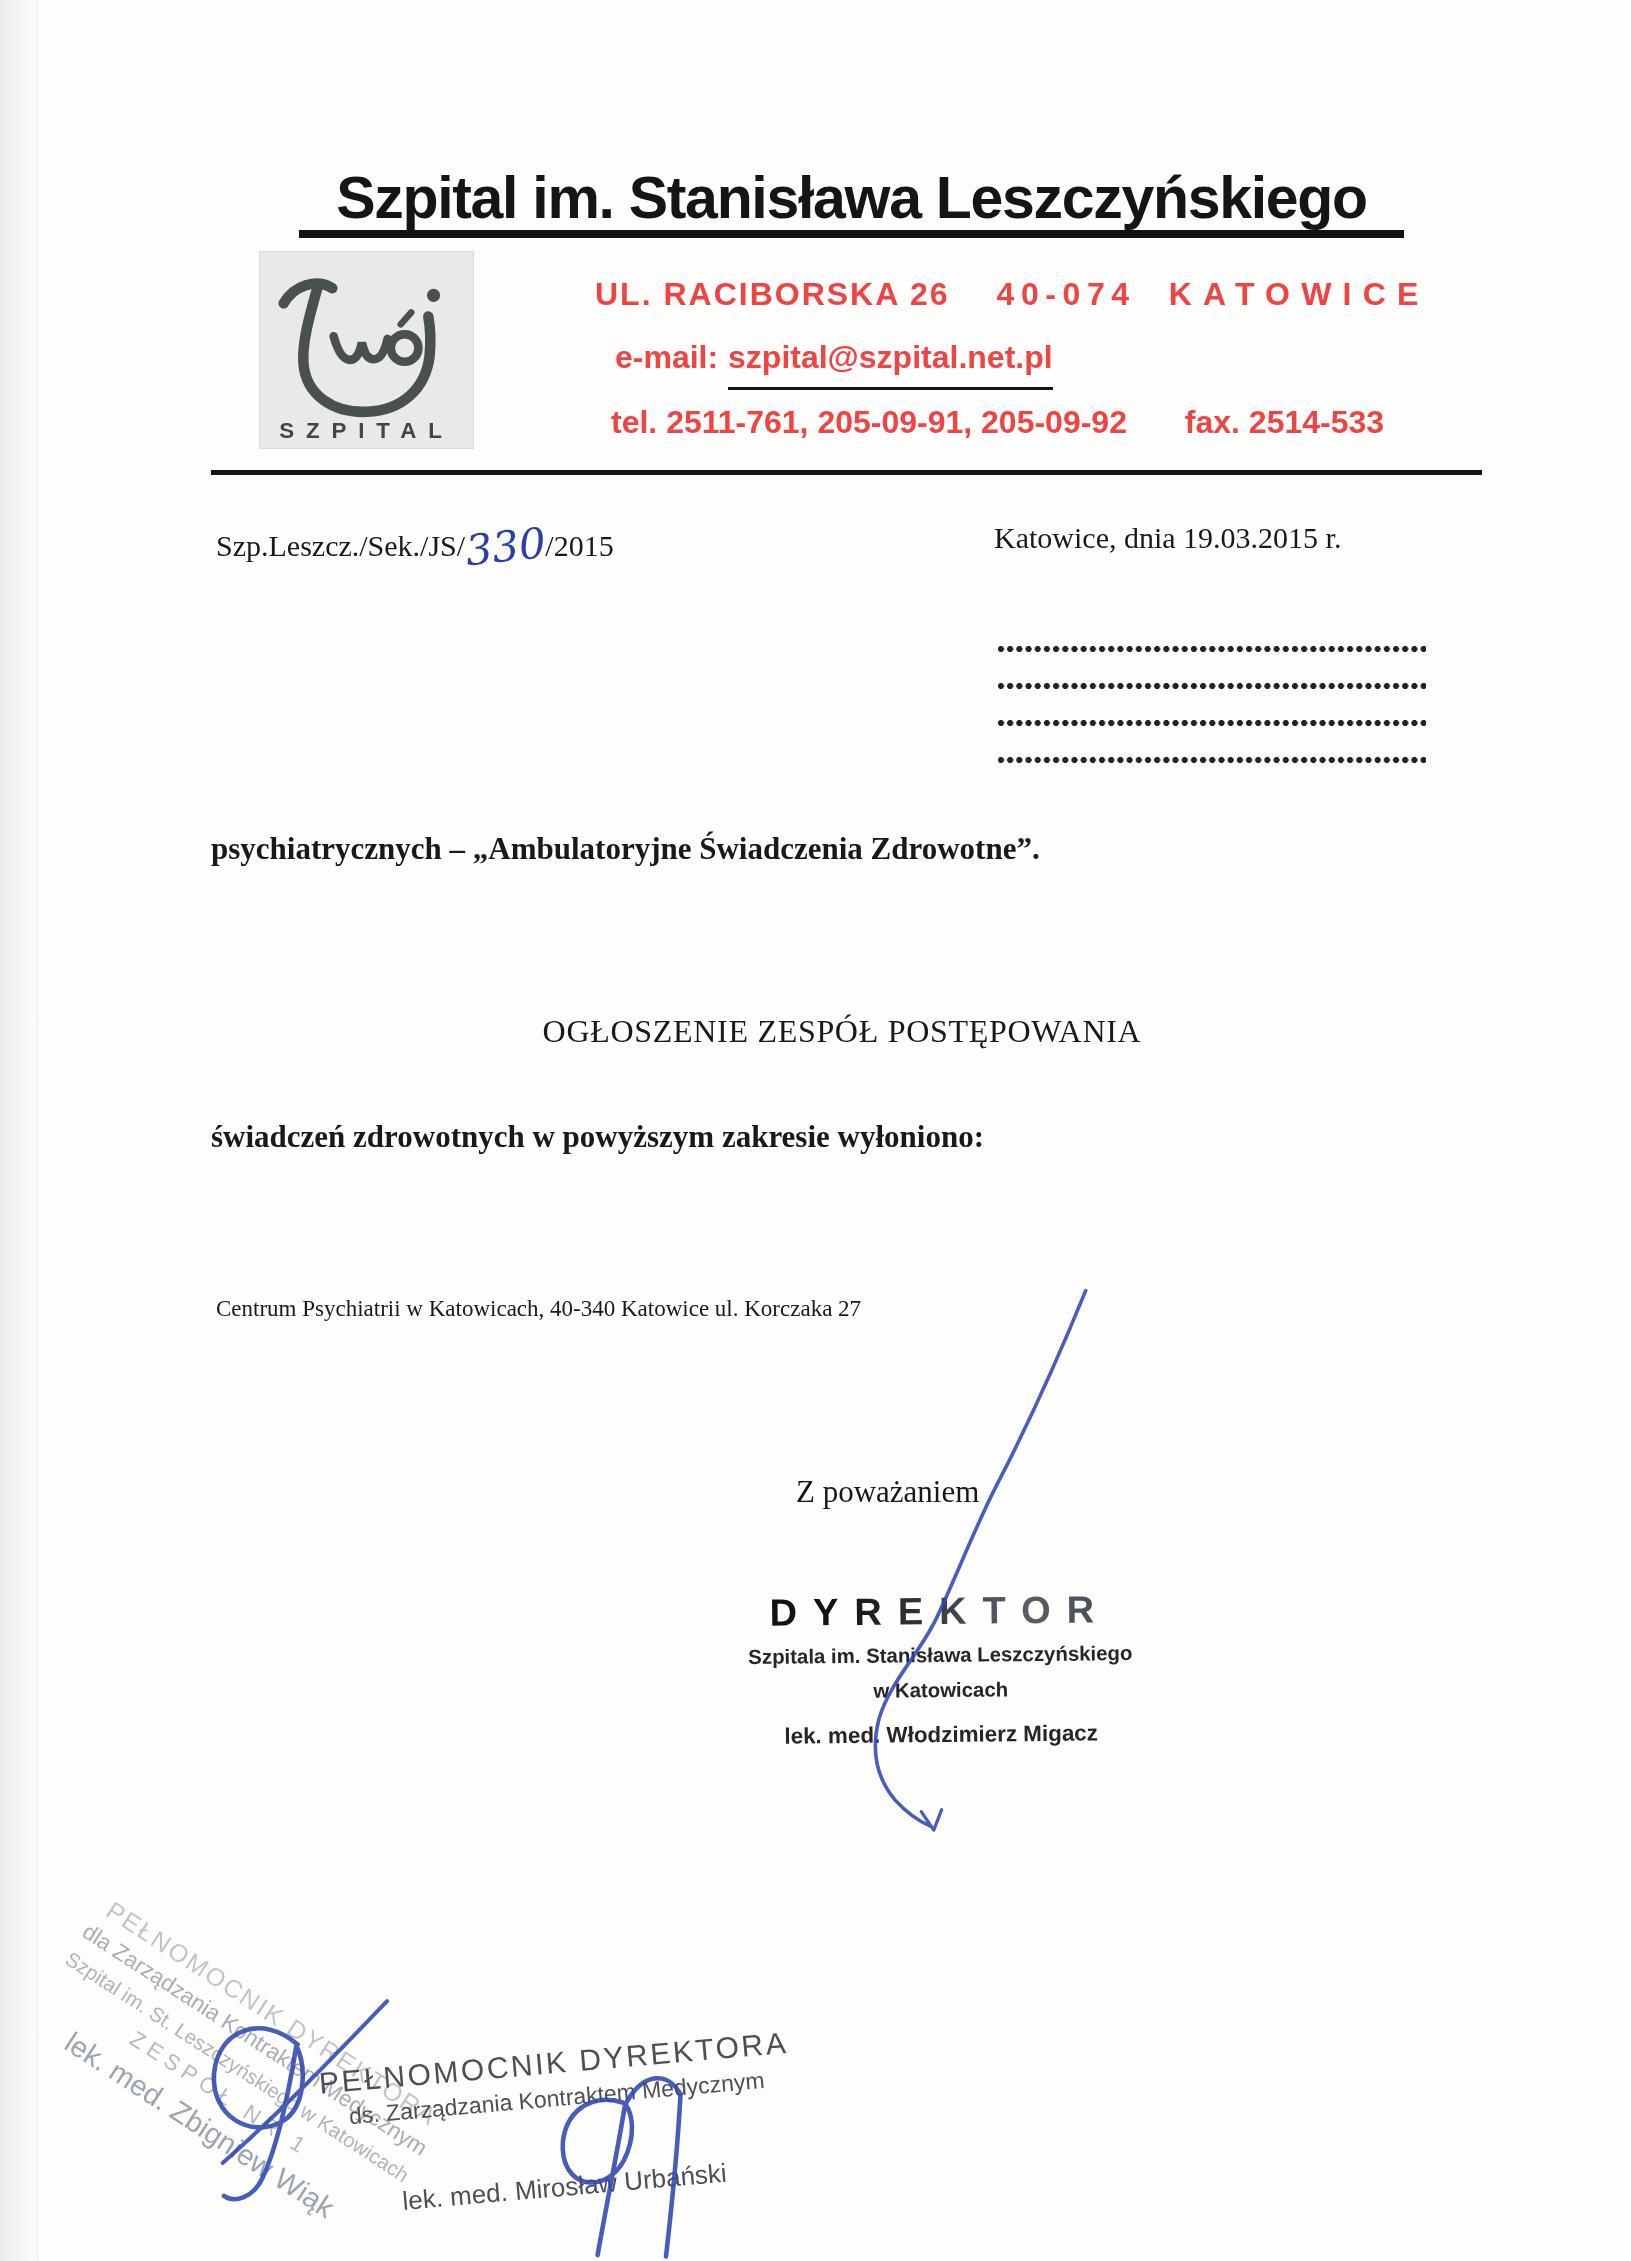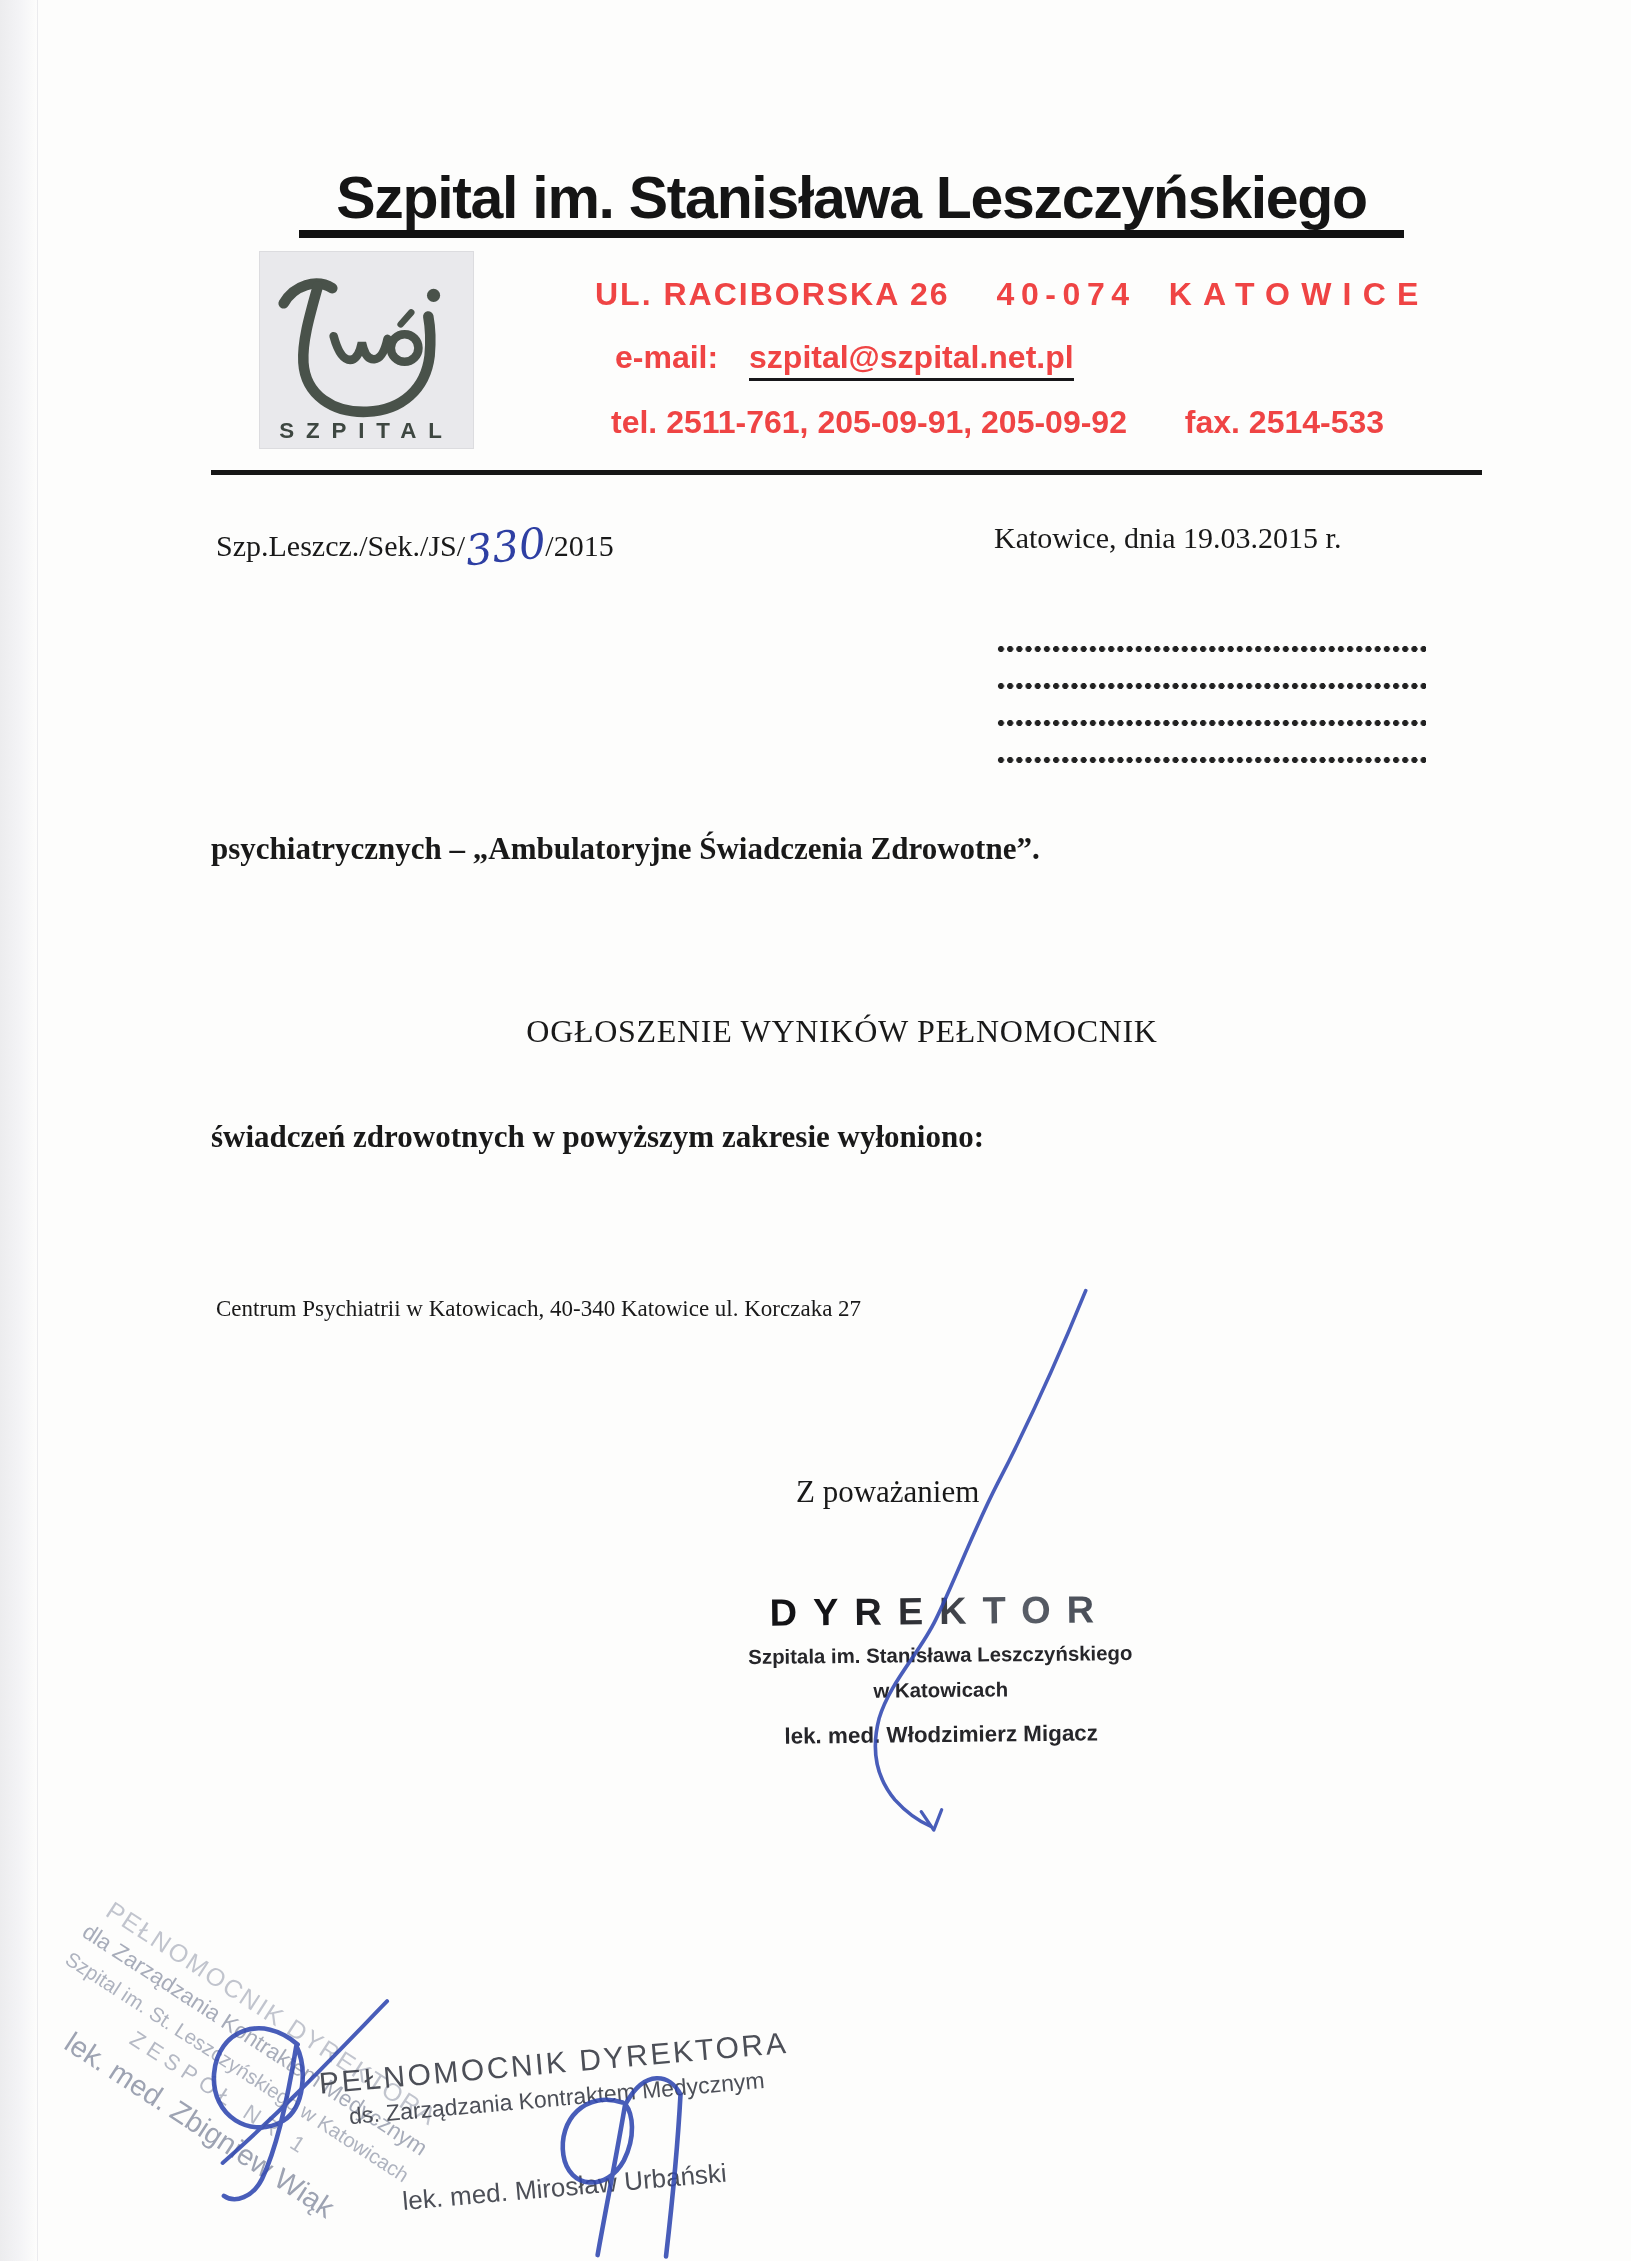--- a/index.html
+++ b/index.html
@@ -33,21 +33,21 @@
   .hdr-sans{
     position:absolute;
     font-family:"Liberation Sans","DejaVu Sans",sans-serif;
     font-weight:bold;color:#ef4444;white-space:nowrap;
   }
   .addr{left:595px;top:276px;font-size:32px;}
   .addr .street{letter-spacing:2px;}
   .addr .postal{letter-spacing:6.6px;margin-left:38px;}
   .addr .city{letter-spacing:11.2px;margin-left:24px;}
   .email{left:615px;top:339px;font-size:32px;}
-  .email .email-addr{margin-left:22px;border-bottom:3.3px solid #17171a;padding-bottom:3px;}
+  .email .email-addr{margin-left:1px;border-bottom:3.3px solid #17171a;padding-bottom:12px;}
   .tel{left:611px;top:404px;font-size:32px;}
   .tel .fax{margin-left:49px;}
   .rule{
     position:absolute;left:211px;top:470px;width:1271px;height:5.3px;background:#161616;
   }
   
   .refline{position:absolute;left:216px;top:517px;font-size:30px;white-space:nowrap;}
   .handnum{
     display:inline-block;
     font-family:"DejaVu Serif",serif;font-style:italic;
@@ -163,21 +163,21 @@
 
   <div class="dotline" style="top:645px"></div>
   <div class="dotline" style="top:682px"></div>
   <div class="dotline" style="top:719px"></div>
   <div class="dotline" style="top:756px"></div>
 
   <div class="para subject">
     <div class="bold">psychiatrycznych – „Ambulatoryjne Świadczenia Zdrowotne”.</div>
   </div>
 
-  <div class="heading">OGŁOSZENIE WYNIKÓW PEŁNOMOCNIK</div>
+  <div class="heading">OGŁOSZENIE ZESPÓŁ POSTĘPOWANIA</div>
 
   <div class="para bodypara bold">
     <div>świadczeń zdrowotnych w powyższym zakresie wyłoniono:</div>
   </div>
 
   <div class="winner">Centrum Psychiatrii w Katowicach, 40-340 Katowice ul. Korczaka 27</div>
 
   <div class="closing">Z poważaniem</div>
 
   <div class="dir-stamp">

